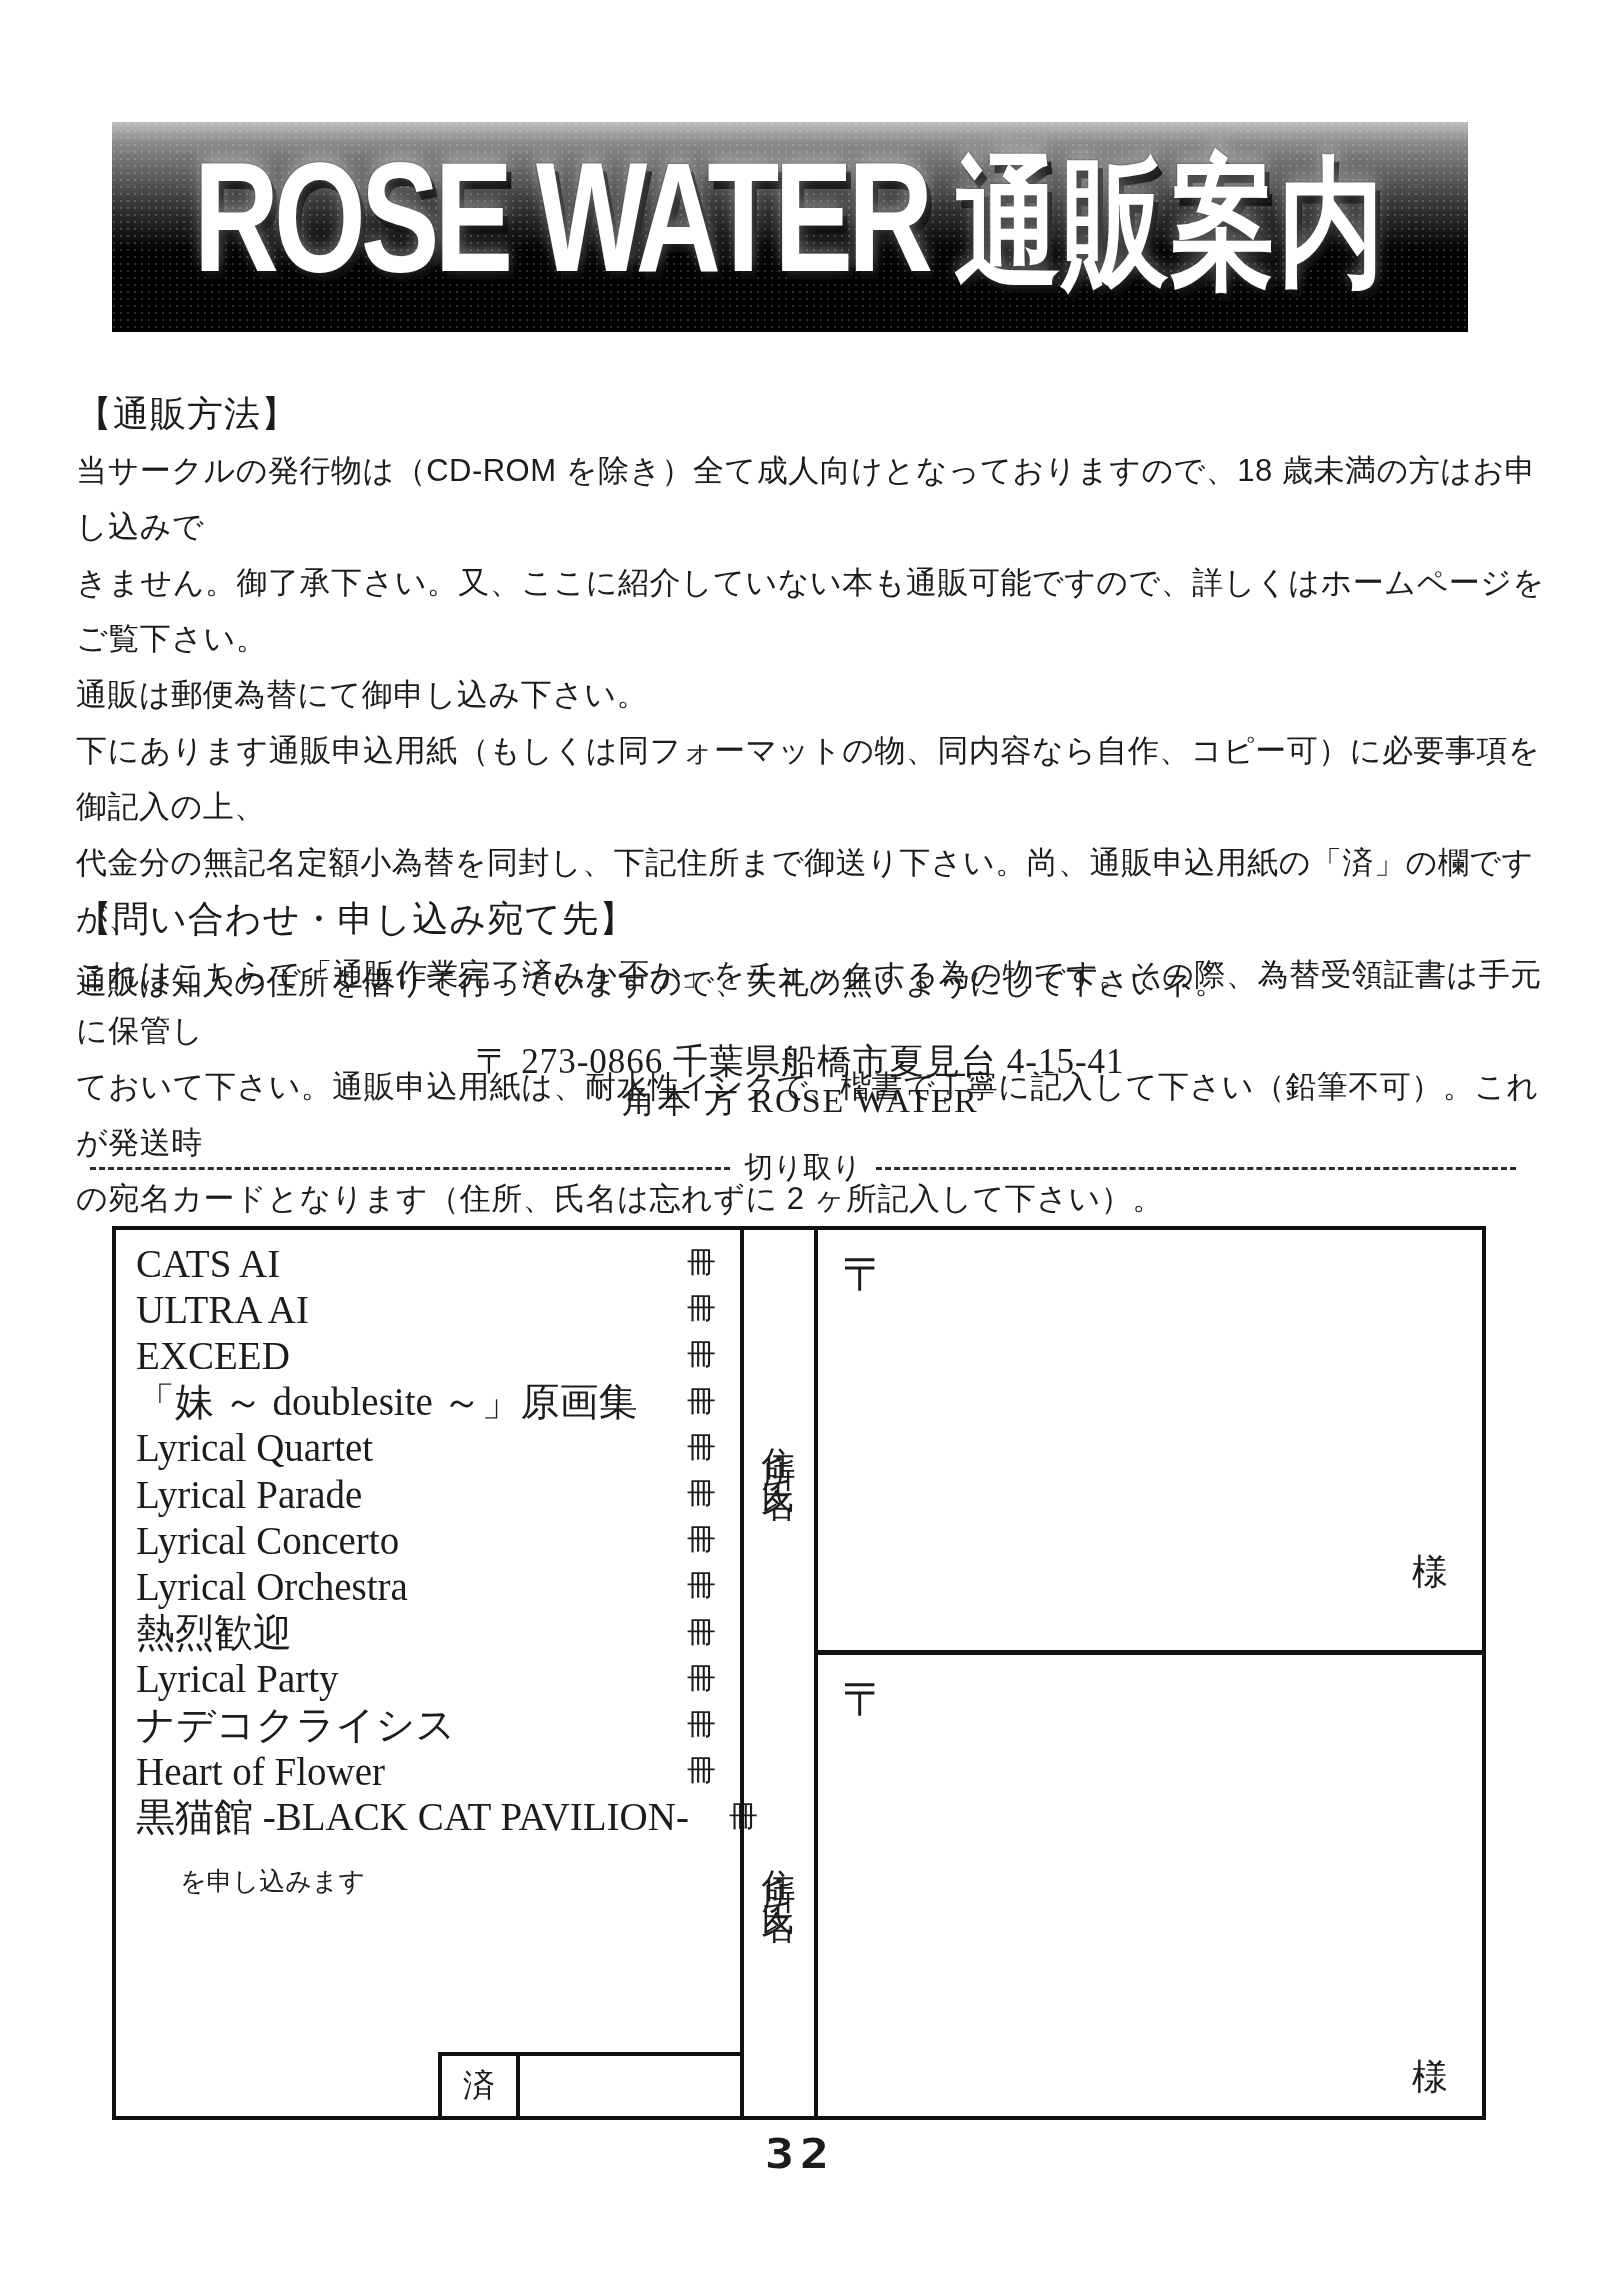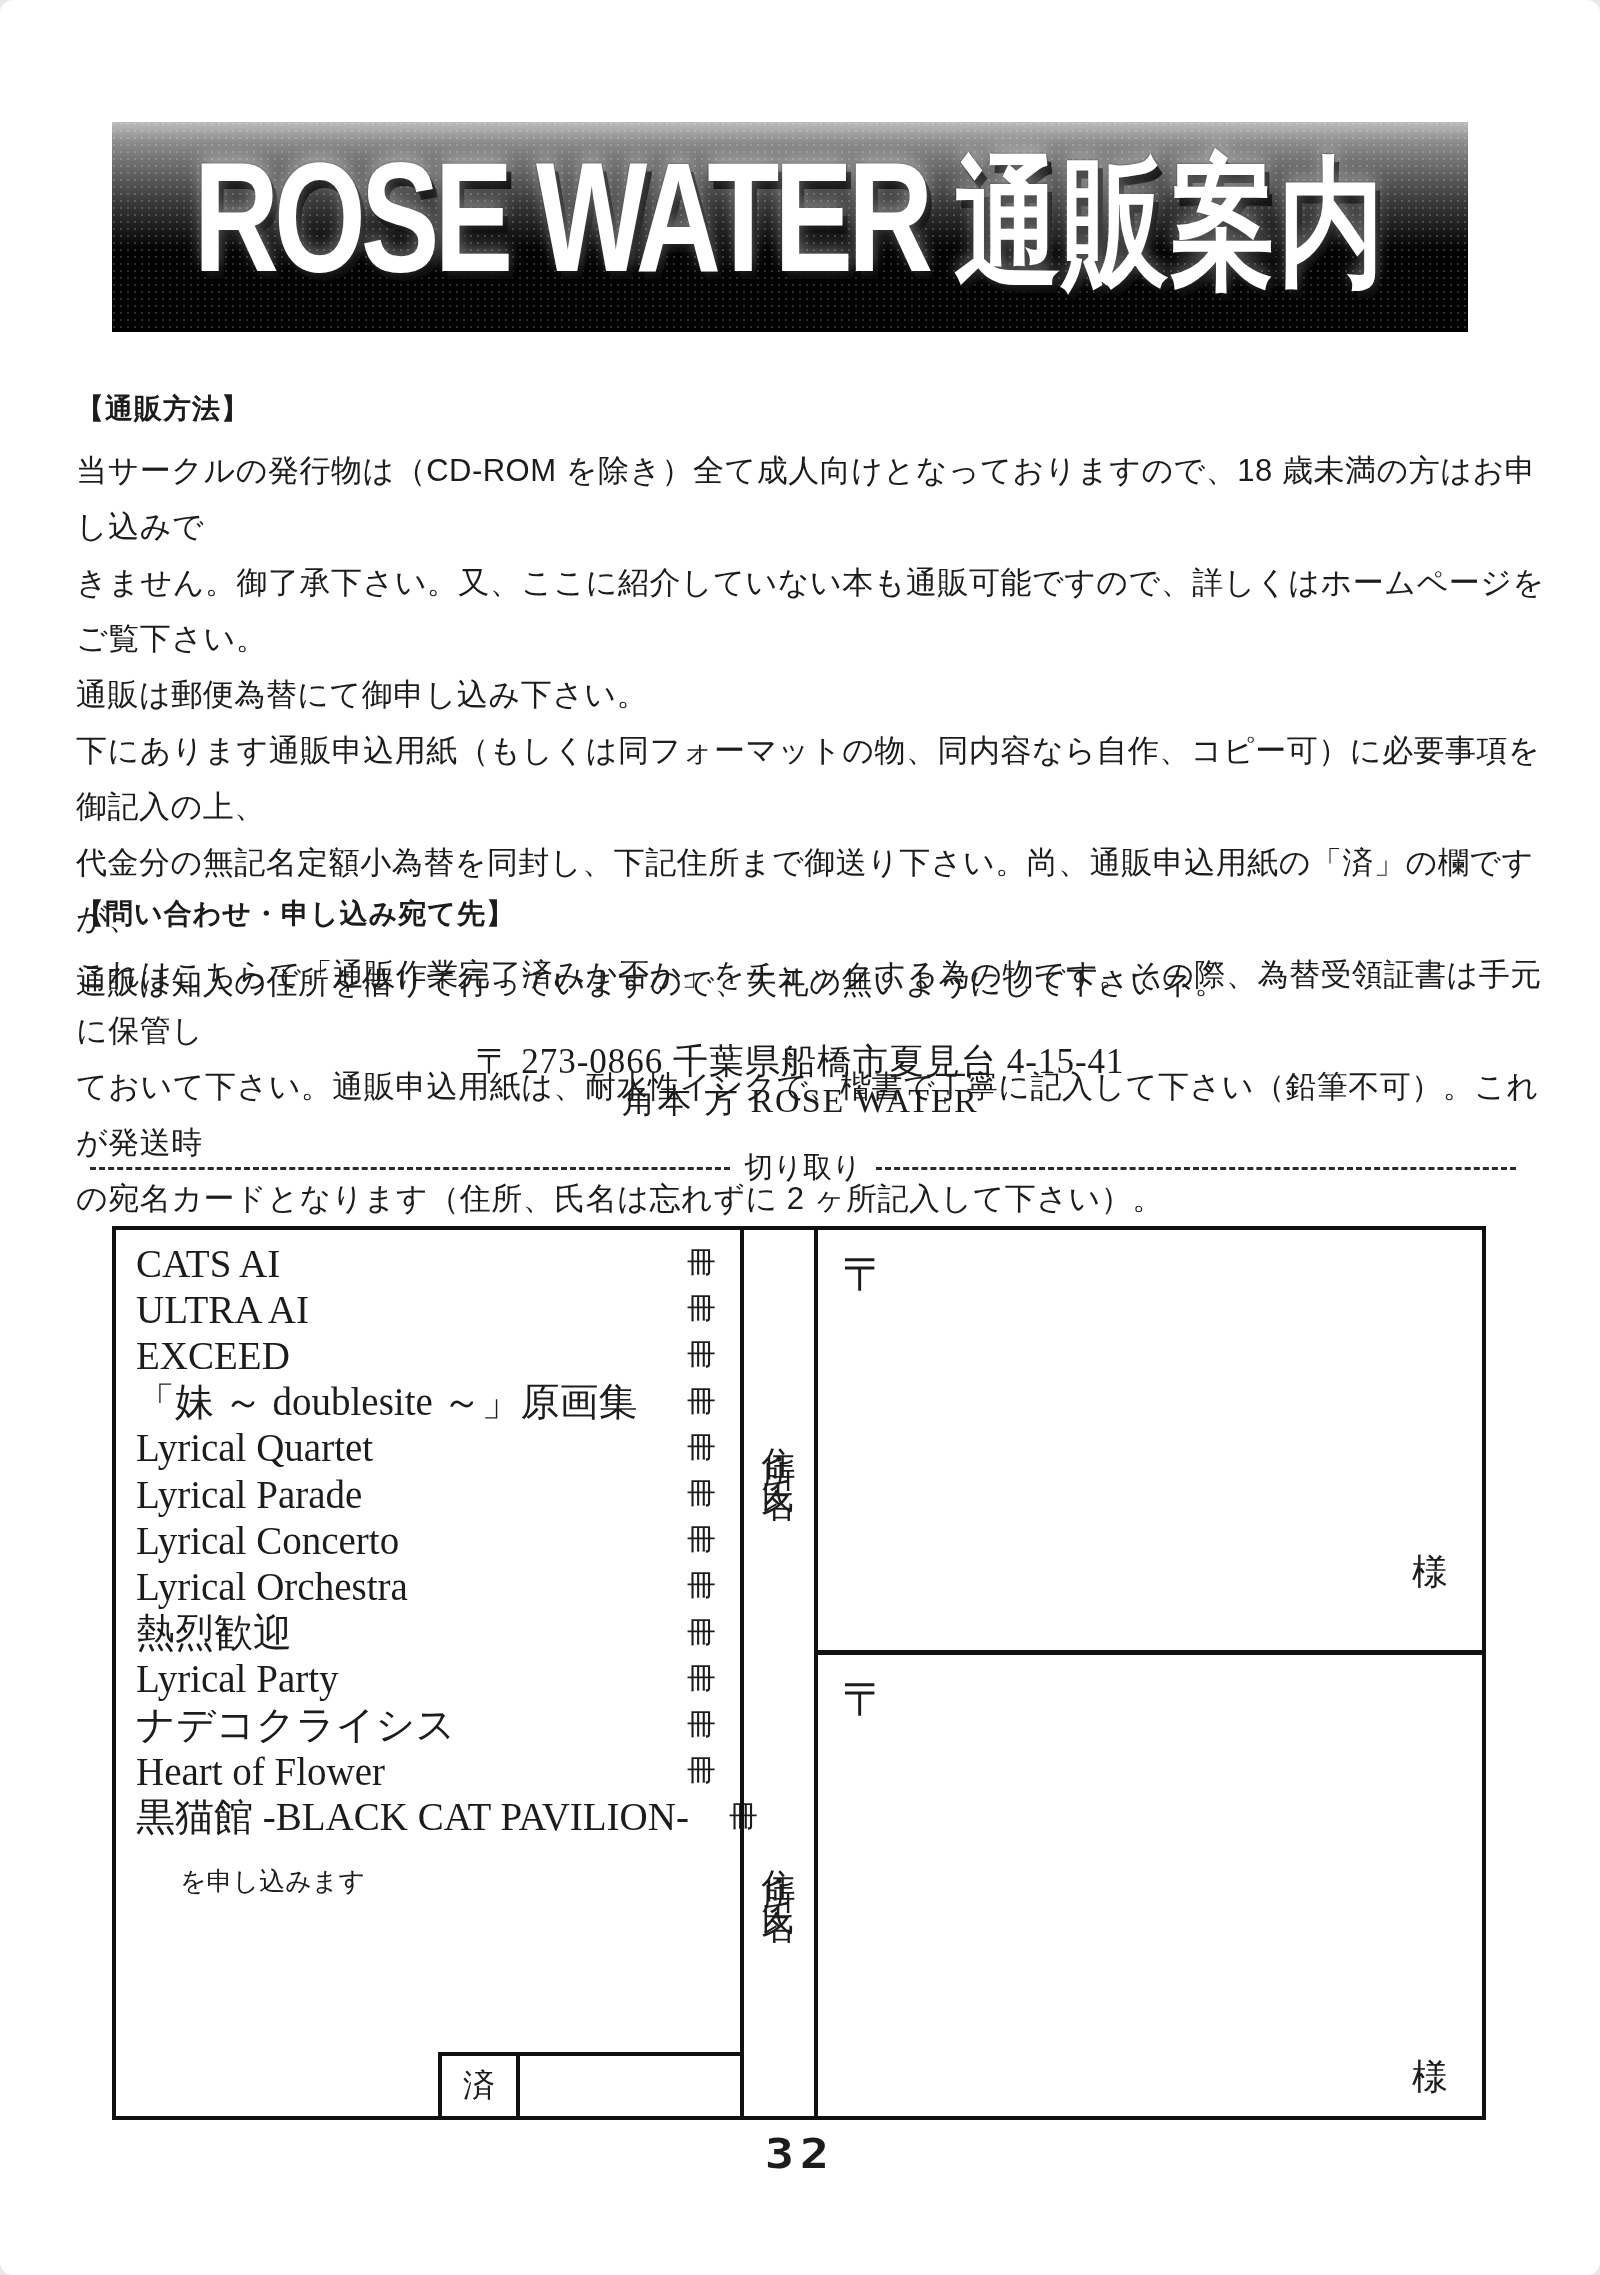--- a/index.html
+++ b/index.html
@@ -1,19 +1,19 @@
 <!DOCTYPE html>
 <html><head>
 <meta charset="utf-8">
 <style>
   html,body{margin:0;padding:0;background:#e8e8e8;}
   .page{
     position:relative;width:1600px;height:2275px;background:#ffffff;
     font-family:"Liberation Sans","DejaVu Sans",sans-serif;color:#1c1c1c;
-    overflow:hidden;margin:0 auto;border-radius:13px;
+    overflow:hidden;margin:0 auto;
   }
   
   .banner{
     position:absolute;left:112px;top:122px;width:1356px;height:210px;
     background:
       radial-gradient(circle at 2px 2px, rgba(255,255,255,0.18) 1px, transparent 1.6px) 0 0/7px 7px,
       linear-gradient(180deg,#bdbdbd 0%,#8a8a8a 10%,#3a3a3a 38%,#000 62%,#000 100%);
     display:flex;align-items:flex-end;justify-content:center;
   }
   .banner-text{
@@ -23,21 +23,21 @@
   }
   .banner-latin{
     font-weight:900;font-size:118px;letter-spacing:-5px;color:#fff;
     text-shadow:0 -5px 14px rgba(255,255,255,.40), 5px 6px 0 rgba(10,10,10,.85), 0 0 2px #000;
   }
   .banner-jp{
     font-weight:900;font-size:106px;letter-spacing:2px;color:#fff;
     text-shadow:0 -5px 14px rgba(255,255,255,.40), 5px 6px 0 rgba(10,10,10,.85), 0 0 2px #000;
   }
   
-  .sec-heading{position:absolute;left:76px;font-size:28px;font-weight:700;letter-spacing:1px;}
+  .sec-heading{position:absolute;left:76px;font-size:36px;font-weight:400;letter-spacing:1px;}
   .method-lines{position:absolute;left:76px;top:443px;width:1470px;font-size:31px;line-height:56px;letter-spacing:.5px;}
   .contact-note{position:absolute;left:76px;top:962px;font-size:31px;letter-spacing:.5px;}
   .postal-line{position:absolute;left:0;top:1016px;width:1600px;text-align:center;font-size:35px;font-family:"Liberation Serif","DejaVu Serif",serif;letter-spacing:1px;margin-top:22px;}
   .recipient-line{position:absolute;left:0;top:1078px;width:1600px;text-align:center;font-size:34px;font-family:"Liberation Serif","DejaVu Serif",serif;letter-spacing:2px;}
   
   .cutline{position:absolute;left:90px;top:1148px;width:1426px;display:flex;align-items:center;}
   .cutline .dash{flex:1;border-top:3px dashed #2a2a2a;height:0;}
   .cutline .lbl{font-size:29px;padding:0 14px;white-space:nowrap;}
   
   .form{position:absolute;left:112px;top:1226px;width:1374px;height:894px;border:4px solid #111;box-sizing:border-box;}

